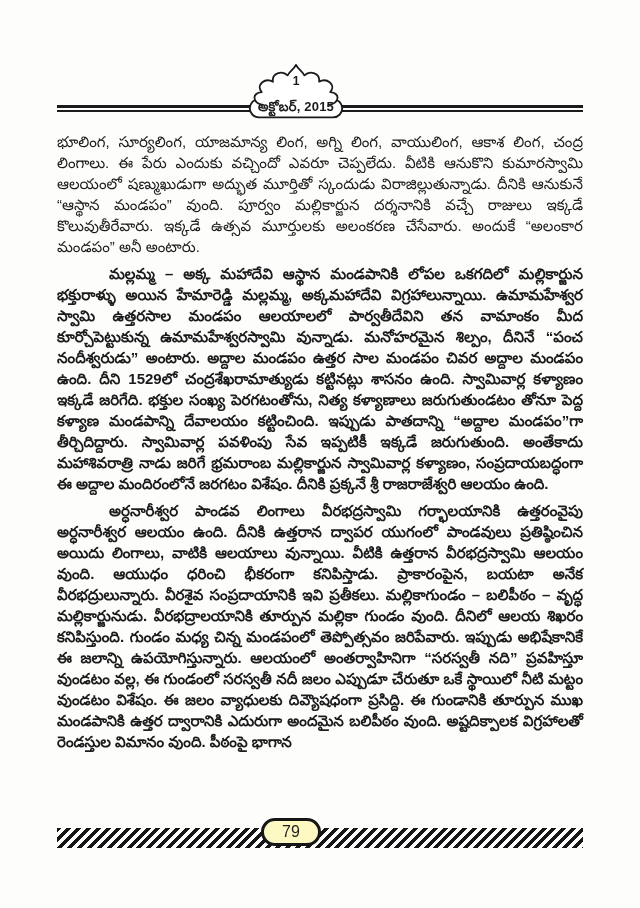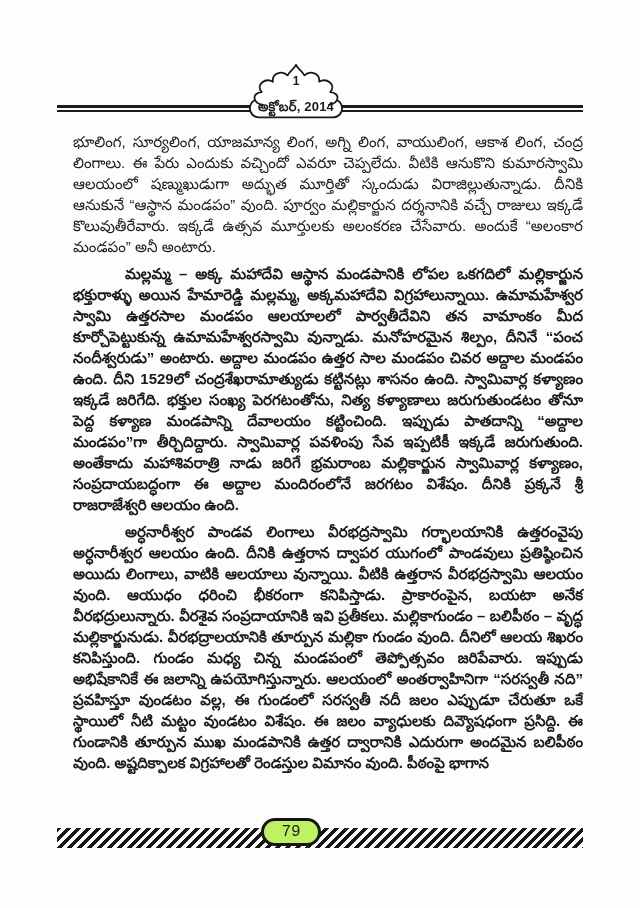--- a/index.html
+++ b/index.html
@@ -41,35 +41,35 @@
     letter-spacing:.2px;
   }
 
   
   .article{
     position:absolute;left:57px;top:131px;width:526px;
     font-size:15px;line-height:21px;
     text-align:justify;
     color:var(--ink);
   }
-  .para{margin:0 0 6px 16px;}
+  .para{margin:0 0 6px 0;}
   .para.indent{text-indent:52px;font-weight:bold;}
 
   
   .hatch-bar{
     position:absolute;left:57px;top:828px;width:526px;height:20px;
     background:repeating-linear-gradient(135deg,
       #161616 0 3.5px, transparent 3.5px 7px);
   }
   .page-badge{
     position:absolute;left:261px;top:818px;width:60px;height:28px;
-    background:#bef264;border:3px solid #161616;border-radius:14px;
+    background:#fef9c3;border:3px solid #161616;border-radius:14px;
     display:flex;align-items:center;justify-content:center;
     z-index:4;
-    font-family:Liberation Mono, monospace;
+    font-family:Liberation Sans, sans-serif;
     font-size:16px;color:#1f1f1f;
   }
 </style>
 </head>
 <body>
 
 <div class="page">
 
   <header>
     <div class="rule-thick"></div>
@@ -82,21 +82,21 @@
                  C 18 56 16 41 31 40
                  C 22 29 36 19 47 25
                  C 45 13 60 8 68 16
                  C 71 10 77 7 80 1
                  C 83 7 89 10 92 16
                  C 100 8 115 13 113 25
                  C 124 19 138 29 129 40
                  C 144 41 142 56 127 58" fill="#ffffff" stroke="#1b1b1b" stroke-width="2.6" stroke-linecap="round" stroke-linejoin="round"></path>
       </svg>
       <div class="orn-issue-no">1</div>
-      <div class="orn-issue-date">అక్టోబర్, 2014</div>
+      <div class="orn-issue-date">అక్టోబర్, 2015</div>
     </div>
   </header>
 
   <main class="article">
     <p class="para">భూలింగ, సూర్యలింగ, యాజమాన్య లింగ, అగ్ని లింగ, వాయులింగ, ఆకాశ లింగ, చంద్ర లింగాలు. ఈ పేరు ఎందుకు వచ్చిందో ఎవరూ చెప్పలేదు. వీటికి ఆనుకొని కుమారస్వామి ఆలయంలో షణ్ముఖుడుగా అద్భుత మూర్తితో స్కందుడు విరాజిల్లుతున్నాడు. దీనికి ఆనుకునే “ఆస్థాన మండపం” వుంది. పూర్వం మల్లికార్జున దర్శనానికి వచ్చే రాజులు ఇక్కడే కొలువుతీరేవారు. ఇక్కడే ఉత్సవ మూర్తులకు అలంకరణ చేసేవారు. అందుకే “అలంకార మండపం” అనీ అంటారు.</p>
     <p class="para indent">మల్లమ్మ – అక్క మహాదేవి ఆస్థాన మండపానికి లోపల ఒకగదిలో మల్లికార్జున భక్తురాళ్ళు అయిన హేమారెడ్డి మల్లమ్మ, అక్కమహాదేవి విగ్రహాలున్నాయి. ఉమామహేశ్వర స్వామి ఉత్తరసాల మండపం ఆలయాలలో పార్వతీదేవిని తన వామాంకం మీద కూర్చోపెట్టుకున్న ఉమామహేశ్వరస్వామి వున్నాడు. మనోహరమైన శిల్పం, దీనినే “పంచ నందీశ్వరుడు” అంటారు. అద్దాల మండపం ఉత్తర సాల మండపం చివర అద్దాల మండపం ఉంది. దీని 1529లో చంద్రశేఖరామాత్యుడు కట్టినట్లు శాసనం ఉంది. స్వామివార్ల కళ్యాణం ఇక్కడే జరిగేది. భక్తుల సంఖ్య పెరగటంతోను, నిత్య కళ్యాణాలు జరుగుతుండటం తోనూ పెద్ద కళ్యాణ మండపాన్ని దేవాలయం కట్టించింది. ఇప్పుడు పాతదాన్ని “అద్దాల మండపం”గా తీర్చిదిద్దారు. స్వామివార్ల పవళింపు సేవ ఇప్పటికీ ఇక్కడే జరుగుతుంది. అంతేకాదు మహాశివరాత్రి నాడు జరిగే భ్రమరాంబ మల్లికార్జున స్వామివార్ల కళ్యాణం, సంప్రదాయబద్ధంగా ఈ అద్దాల మందిరంలోనే జరగటం విశేషం. దీనికి ప్రక్కనే శ్రీ రాజరాజేశ్వరి ఆలయం ఉంది.</p>
     <p class="para indent">అర్ధనారీశ్వర పాండవ లింగాలు వీరభద్రస్వామి గర్భాలయానికి ఉత్తరంవైపు అర్ధనారీశ్వర ఆలయం ఉంది. దీనికి ఉత్తరాన ద్వాపర యుగంలో పాండవులు ప్రతిష్ఠించిన అయిదు లింగాలు, వాటికి ఆలయాలు వున్నాయి. వీటికి ఉత్తరాన వీరభద్రస్వామి ఆలయం వుంది. ఆయుధం ధరించి భీకరంగా కనిపిస్తాడు. ప్రాకారంపైన, బయటా అనేక వీరభద్రులున్నారు. వీరశైవ సంప్రదాయానికి ఇవి ప్రతీకలు. మల్లికాగుండం – బలిపీఠం – వృద్ధ మల్లికార్జునుడు. వీరభద్రాలయానికి తూర్పున మల్లికా గుండం వుంది. దీనిలో ఆలయ శిఖరం కనిపిస్తుంది. గుండం మధ్య చిన్న మండపంలో తెప్పోత్సవం జరిపేవారు. ఇప్పుడు అభిషేకానికే ఈ జలాన్ని ఉపయోగిస్తున్నారు. ఆలయంలో అంతర్వాహినిగా “సరస్వతీ నది” ప్రవహిస్తూ వుండటం వల్ల, ఈ గుండంలో సరస్వతీ నదీ జలం ఎప్పుడూ చేరుతూ ఒకే స్థాయిలో నీటి మట్టం వుండటం విశేషం. ఈ జలం వ్యాధులకు దివ్యౌషధంగా ప్రసిద్ది. ఈ గుండానికి తూర్పున ముఖ మండపానికి ఉత్తర ద్వారానికి ఎదురుగా అందమైన బలిపీఠం వుంది. అష్టదిక్పాలక విగ్రహాలతో రెండస్తుల విమానం వుంది. పీఠంపై భాగాన</p>
   </main>
 
   <footer>

